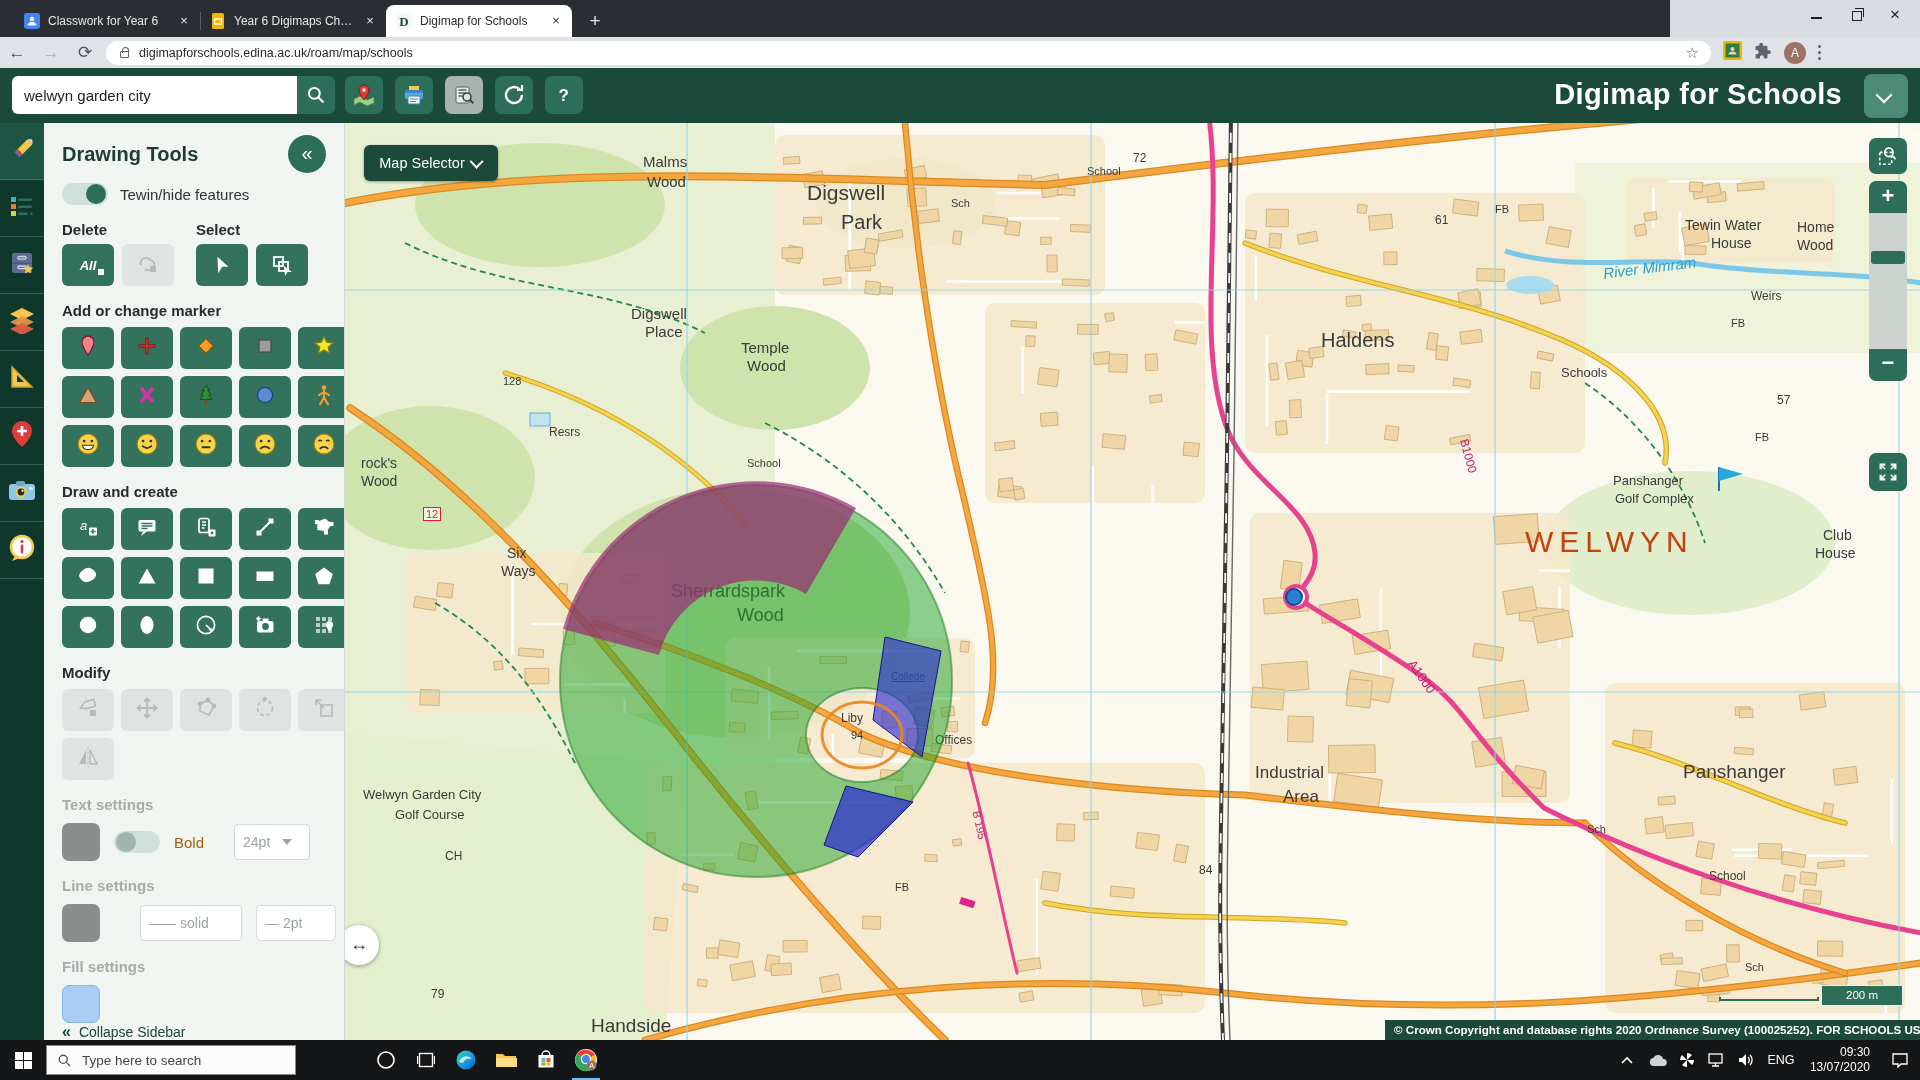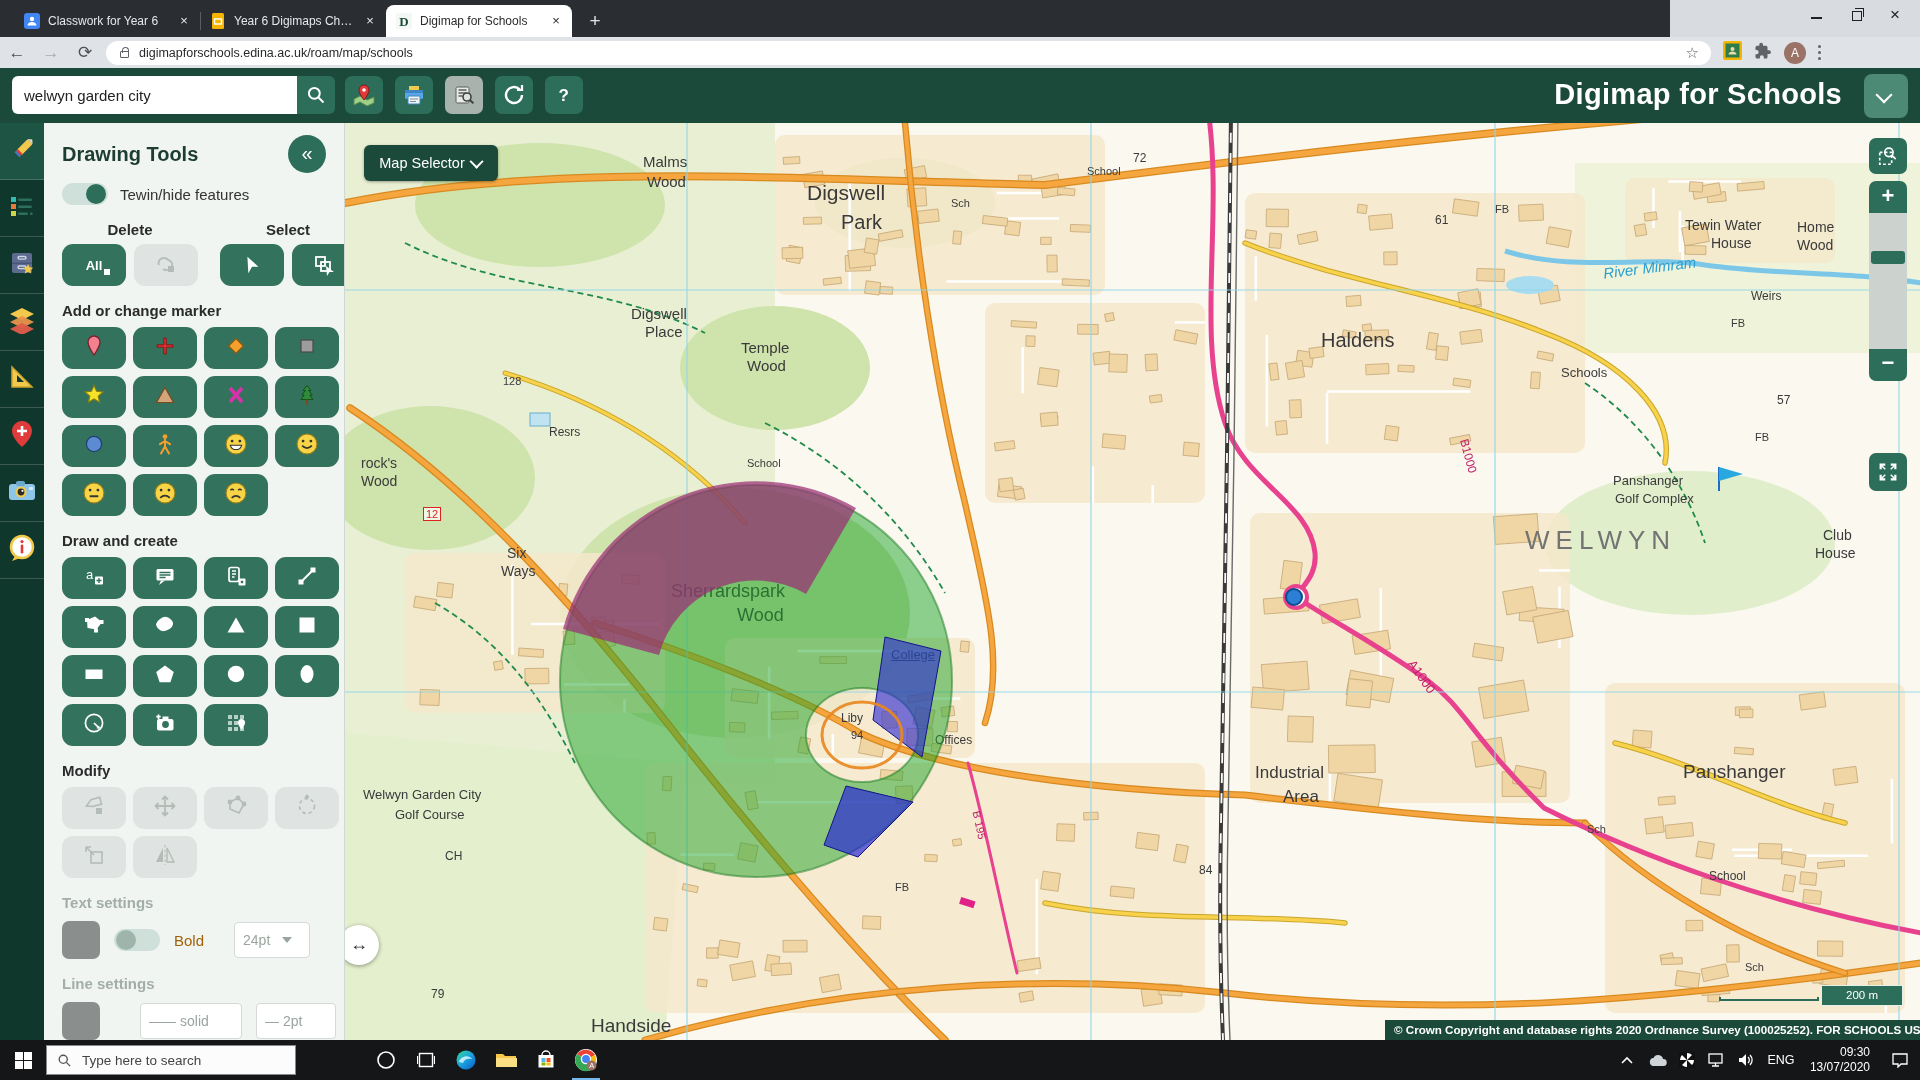--- a/index.html
+++ b/index.html
@@ -65,25 +65,25 @@
   .sb-row { display:flex; align-items:center; }
   .switch { width:46px; height:22px; border-radius:11px; background:#cfe0da; position:relative; }
   .switch:after { content:""; position:absolute; right:2px; top:1px; width:20px; height:20px; border-radius:10px; background:#2c6e5a; }
   .switch.off:after { left:2px; right:auto; background:#9fb5ac; }
   #toggle-row { margin-top:10px; }
   #toggle-row span { font-size:15px; color:#333; margin-left:12px; }
   .sec-label { font-size:15px; font-weight:bold; color:#2b2b2b; margin-top:16px; }
   .sec-label.mid { font-weight:normal; font-weight:600; }
   .sec-label.dis { color:#a3aea8; font-weight:600; }
   .btn-grid { display:flex; flex-wrap:wrap; gap:7px; margin-top:8px; width:290px; }
-  .tbtn { width:64px; height:42px; border-radius:11px; background:#33735e; display:flex; align-items:center; justify-content:center; }
+  .tbtn { width:52px; height:42px; border-radius:6px; background:#33735e; display:flex; align-items:center; justify-content:center;font-style:italic; }
   .tbtn.dis { background:#dfe3e1; }
   .tbtn .alllab { color:#fff; font-size:13px; font-weight:bold; position:relative; }
   .tbtn .alllab:after { content:""; position:absolute; right:-8px; bottom:-2px; width:6px; height:6px; background:#fff; }
-  #del-sel { display:flex; margin-top:0px;text-align:center; }
+  #del-sel { display:flex; margin-top:0px; }
   #del-sel .grp { margin-right:22px; }
   #del-sel .grp .btns { display:flex; gap:8px; margin-top:6px; }
   .txt-ctl { display:flex; align-items:center; gap:14px; margin-top:10px; }
   .swatch { width:38px; height:38px; border-radius:7px; background:#8a8f8d; }
   .swatch.blue { background:#a9cdf4; border:1px solid #85b5e8; }
   .selbox { height:36px; background:#fff; border:1px solid #d5dad7; border-radius:4px; display:flex; align-items:center; padding:0 8px; color:#9aa59f; font-size:14px; }
   .selbox .car { margin-left:auto; width:0; height:0; border-left:5px solid transparent; border-right:5px solid transparent; border-top:6px solid #9aa59f; margin-left:12px; }
   .dimlab { color:#a16207; font-size:15px; }
   #collapse-link { margin-top:auto; margin-bottom:12px; font-size:14px; color:#20443a; display:flex; align-items:center; gap:8px; }
   #collapse-link b { font-size:16px; }
@@ -971,25 +971,25 @@
         <span style="left: 16px; top: 332px; font-size: 14px;">rock's</span>
         <span style="left: 16px; top: 350px; font-size: 14px;">Wood</span>
         <span style="left: 402px; top: 334px; font-size: 11px;">School</span>
         <span style="left: 1268px; top: 350px; font-size: 13px;">Panshanger</span>
         <span style="left: 1270px; top: 368px; font-size: 13px;">Golf Complex</span>
         <span class="redbox" style="left: 78px; top: 384px; font-size: 11px;">12</span>
         <span style="left: 162px; top: 422px; font-size: 14px;">Six</span>
         <span style="left: 156px; top: 440px; font-size: 14px;">Ways</span>
         <span style="left: 326px; top: 458px; font-size: 18px;">Sherrardspark</span>
         <span style="left: 392px; top: 482px; font-size: 18px;">Wood</span>
-        <span style="left: 1180px; top: 402px; font-size: 26px; color: #737373; letter-spacing: 6px;">WELWYN</span>
+        <span style="left: 1180px; top: 402px; font-size: 30px; color: #c2410c; letter-spacing: 6px;">WELWYN</span>
         <span style="left: 1478px; top: 404px; font-size: 14px;">Club</span>
         <span style="left: 1470px; top: 422px; font-size: 14px;">House</span>
         <span style="left: 1106px; top: 326px; font-size: 12px; color: rgb(192, 32, 106); transform: rotate(75deg);">B1000</span>
-        <span style="left: 546px; top: 524px; font-size: 13px; text-decoration: underline;">College</span>
+        <span style="left: 546px; top: 548px; font-size: 10px; text-decoration: underline;">College</span>
         <span style="left: 496px; top: 588px; font-size: 12px;">Liby</span>
         <span style="left: 506px; top: 606px; font-size: 11px;">94</span>
         <span style="left: 590px; top: 610px; font-size: 12px;">Offices</span>
         <span style="left: 1058px; top: 546px; font-size: 13px; color: rgb(192, 32, 106); transform: rotate(55deg);">A1000</span>
         <span style="left: 910px; top: 640px; font-size: 17px;">Industrial</span>
         <span style="left: 938px; top: 664px; font-size: 17px;">Area</span>
         <span style="left: 1338px; top: 638px; font-size: 19px;">Panshanger</span>
         <span style="left: 854px; top: 740px; font-size: 12px;">84</span>
         <span style="left: 1242px; top: 700px; font-size: 11px;">Sch</span>
         <span style="left: 1364px; top: 746px; font-size: 12px;">School</span>

